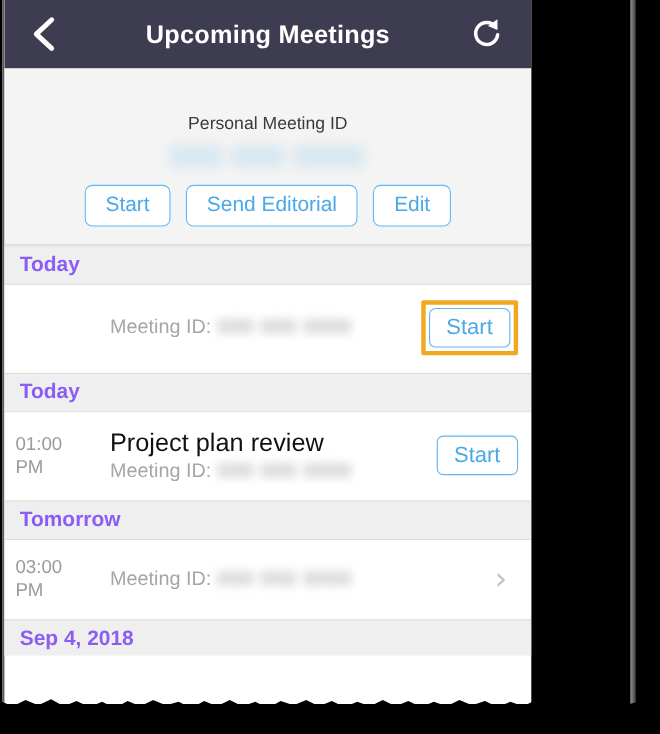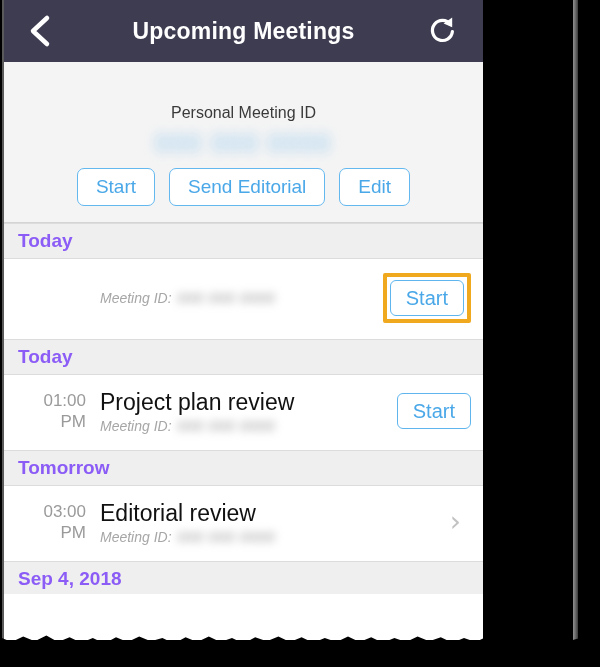--- a/index.html
+++ b/index.html
@@ -150,47 +150,45 @@
     align-items: center;
     background: #ffffff;
     padding: 14px 10px 16px 10px;
     min-height: 66px;
     box-sizing: border-box;
     cursor: pointer;
   }
   .row-time {
     width: 78px;
     flex: 0 0 78px;
-    text-align: right;
     color: #9a9a9a;
     font-size: 17px;
     line-height: 1.25;
     padding-right: 6px;
     box-sizing: border-box;
   }
   .row-time.empty { visibility: hidden; }
   .row-main {
     flex: 1 1 auto;
     min-width: 0;
     padding-left: 8px;
   }
   .row-title {
     font-size: 23px;
     color: #111111;
     line-height: 1.18;
     margin-bottom: 2px;
     white-space: nowrap;
   }
   .row-sub {
-    font-size: 14px;
+    font-size: 18px;
     color: #a6a6a6;
     display: flex;
     align-items: center;
     white-space: nowrap;
-    font-style: italic;
   }
   .row-sub .mid-value {
     margin-left: 6px;
     color: #8f8f8f;
     letter-spacing: 1px;
     filter: blur(4.5px);
     user-select: none;
   }
   .row-action {
     flex: 0 0 auto;
@@ -306,21 +304,20 @@
     </div>
 
     <div class="section-header">Tomorrow</div>
 
     <div class="meeting-row">
       <div class="row-time">
         <div>03:00</div>
         <div>PM</div>
       </div>
       <div class="row-main">
-        <div class="row-title">Editorial review</div>
         <div class="row-sub">
           <span>Meeting ID:</span>
           <span class="mid-value">000 000 0000</span>
         </div>
       </div>
       <div class="row-action">
         <span class="chevron">›</span>
       </div>
     </div>
 

